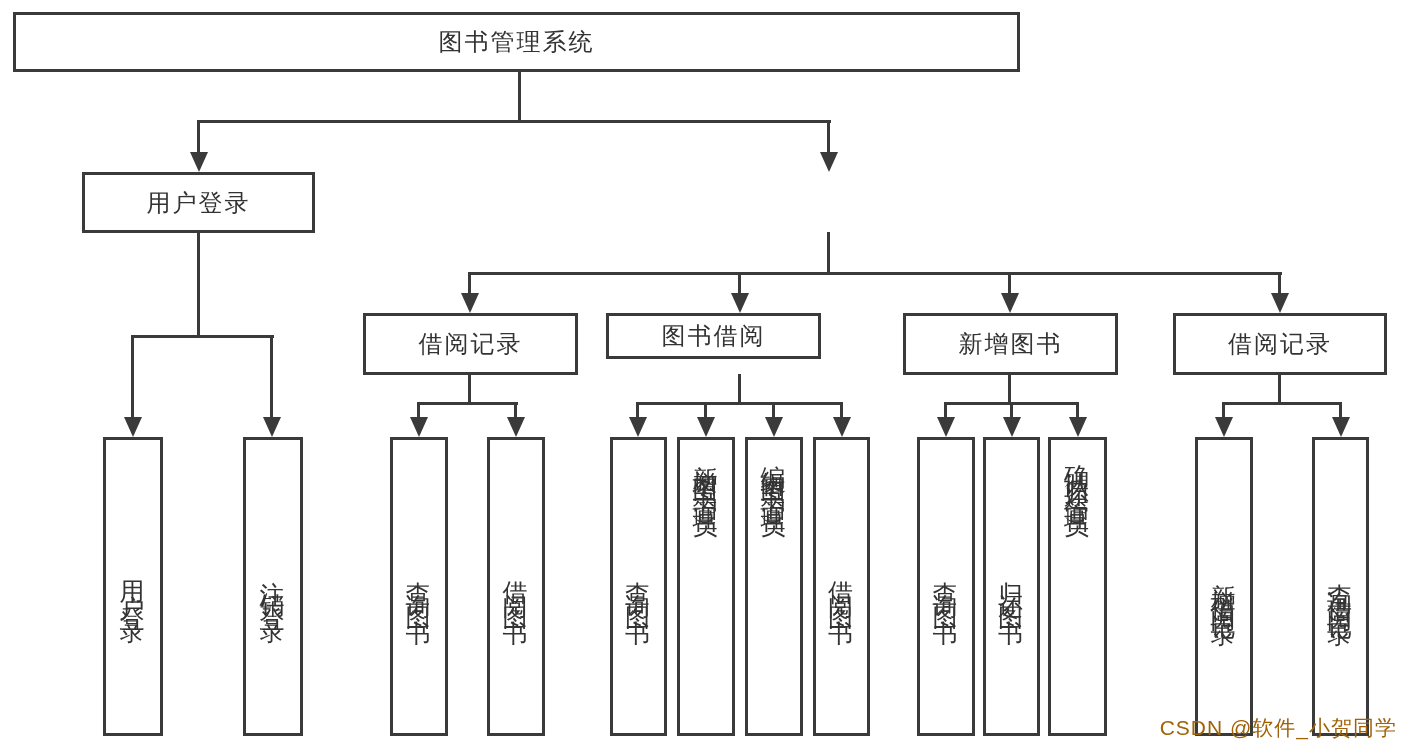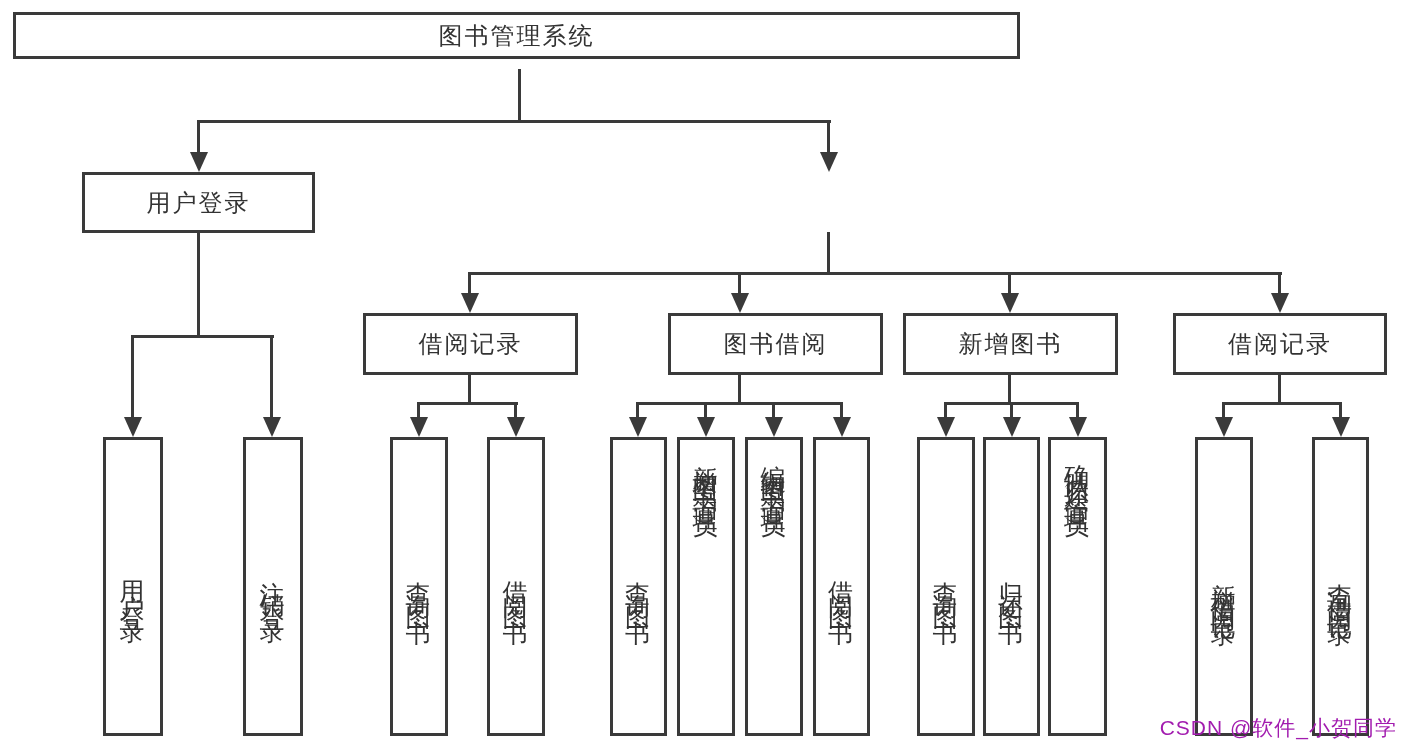--- a/index.html
+++ b/index.html
@@ -59,32 +59,32 @@
     width: 0; height: 0;
     border-left: 9px solid transparent;
     border-right: 9px solid transparent;
     border-top: 20px solid #3a3a3a;
   }
   .watermark {
     position: absolute;
     top: 714px;
     right: 8px;
     font-size: 21px;
-    color: #a21caf;
+    color: #a16207;
     letter-spacing: 1px;
     z-index: 5;
     white-space: nowrap;
   }
 </style>
 </head>
 <body>
 
 <div id="canvas">
 
-  <div class="box" style="left:13px; top:12px; width:1007px; height:47px;">
+  <div class="box" style="left:13px; top:12px; width:1007px; height:60px;">
     <span>图书管理系统</span>
   </div>
 
   <div class="vline" style="left:518px; top:69px; height:53px;"></div>
   <div class="hline" style="left:197px; top:120px; width:634px;"></div>
   <div class="vline" style="left:197px; top:120px; height:34px;"></div>
   <div class="arrow" style="left:190px; top:152px;"></div>
   <div class="vline" style="left:827px; top:120px; height:34px;"></div>
   <div class="arrow" style="left:820px; top:152px;"></div>
 
@@ -106,21 +106,21 @@
   <div class="vline" style="left:738px; top:272px; height:23px;"></div>
   <div class="arrow" style="left:731px; top:293px;"></div>
   <div class="vline" style="left:1008px; top:272px; height:23px;"></div>
   <div class="arrow" style="left:1001px; top:293px;"></div>
   <div class="vline" style="left:1278px; top:272px; height:23px;"></div>
   <div class="arrow" style="left:1271px; top:293px;"></div>
 
   <div class="box" style="left:363px; top:313px; width:215px; height:62px;">
     <span>借阅记录</span>
   </div>
-  <div class="box" style="left:668px; top:313px; width:215px; height:62px;">
+  <div class="box" style="left:606px; top:313px; width:215px; height:46px;">
     <span>图书借阅</span>
   </div>
   <div class="box" style="left:903px; top:313px; width:215px; height:62px;">
     <span>新增图书</span>
   </div>
   <div class="box" style="left:1173px; top:313px; width:214px; height:62px;">
     <span>借阅记录</span>
   </div>
 
   <div class="vline" style="left:468px; top:374px; height:31px;"></div>

